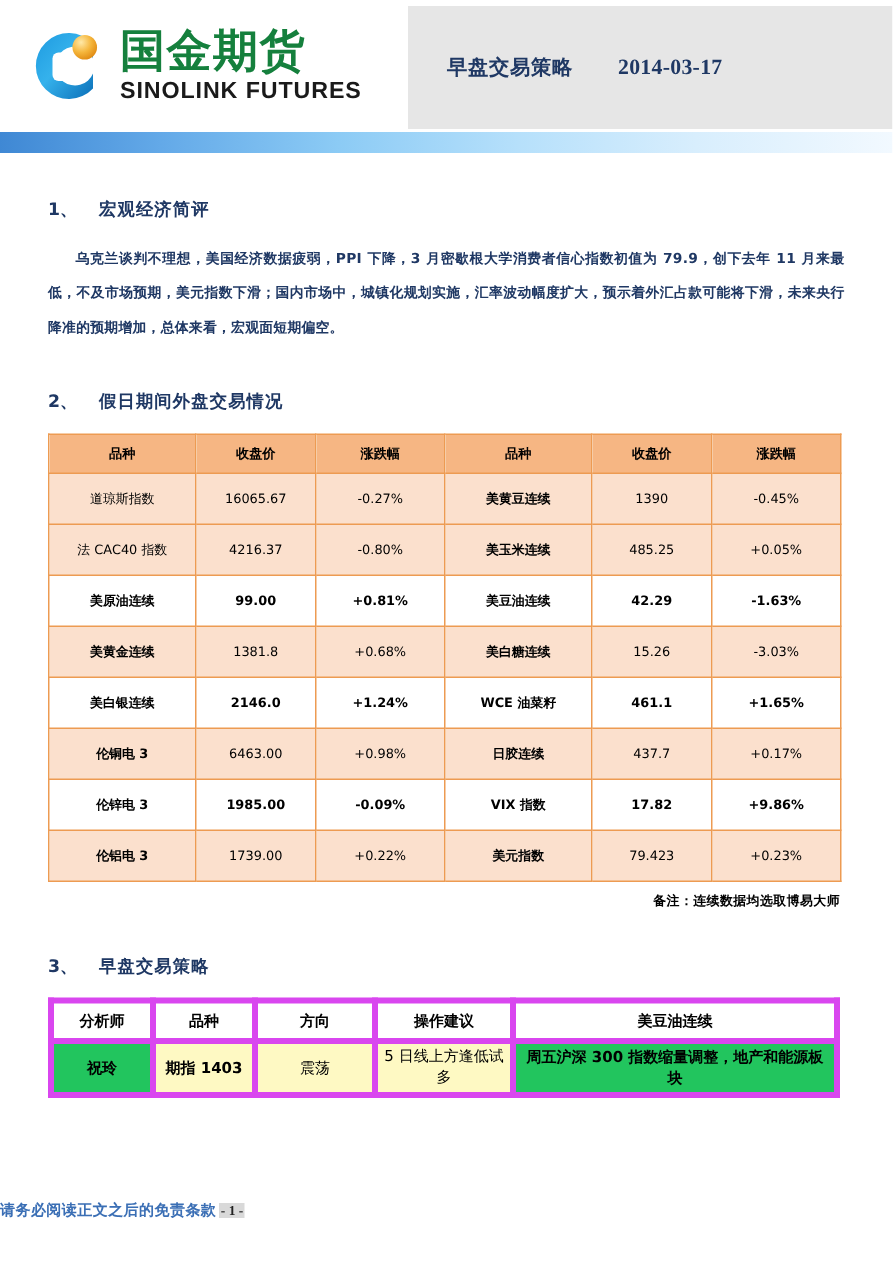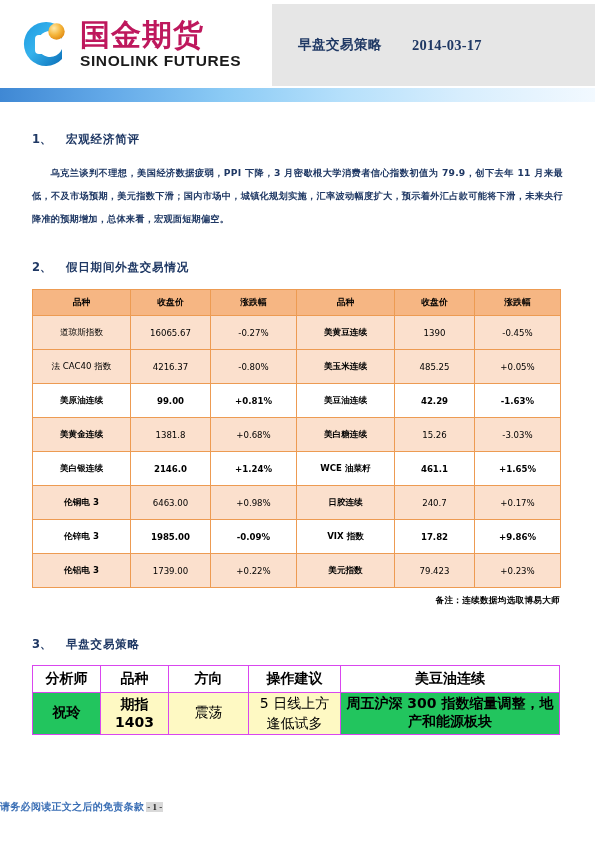--- a/index.html
+++ b/index.html
@@ -39,21 +39,21 @@
   .logo-text {
     display: flex;
     flex-direction: column;
     justify-content: center;
   }
   .logo-cn {
     font-family: "DejaVu Sans", sans-serif;
     font-weight: bold;
     font-size: 30px;
     letter-spacing: 1px;
-    color: #be185d;
+    color: #15803d;
     line-height: 1.05;
   }
   .logo-en {
     font-family: "Liberation Sans", sans-serif;
     font-weight: bold;
     font-size: 15.5px;
     letter-spacing: 0.6px;
     color: #1a1a1a;
     line-height: 1.1;
     margin-top: 1px;
@@ -174,23 +174,23 @@
   }
 
   
   table.strat {
     border-collapse: collapse;
     width: 528px;
     margin-top: 13px;
     table-layout: fixed;
   }
   table.strat th, table.strat td {
-    border: 1px solid #d946ef;
-    font-family: "DejaVu Sans", sans-serif;
-    font-size: 14px;
+    border: 4px solid #d946ef;
+    font-family: "DejaVu Sans", sans-serif;
+    font-size: 10px;
     color: #000000;
     text-align: center;
     vertical-align: middle;
     padding: 0 4px;
     box-sizing: border-box;
     margin-left: 40px;
   }
   table.strat thead th {
     background: #ffffff;
     font-weight: bold;
@@ -359,21 +359,21 @@
         <td class="b">+1.24%</td>
         <td class="b">WCE 油菜籽</td>
         <td class="b">461.1</td>
         <td class="b">+1.65%</td>
       </tr>
       <tr class="shade">
         <td class="nm">伦铜电 3</td>
         <td class="val">6463.00</td>
         <td class="pct">+0.98%</td>
         <td class="nm">日胶连续</td>
-        <td class="val topal">240.7</td>
+        <td class="val topal">437.7</td>
         <td class="pct topal">+0.17%</td>
       </tr>
       <tr class="plain">
         <td class="b">伦锌电 3</td>
         <td class="b">1985.00</td>
         <td class="b">-0.09%</td>
         <td class="b">VIX 指数</td>
         <td class="b">17.82</td>
         <td class="b">+9.86%</td>
       </tr>

